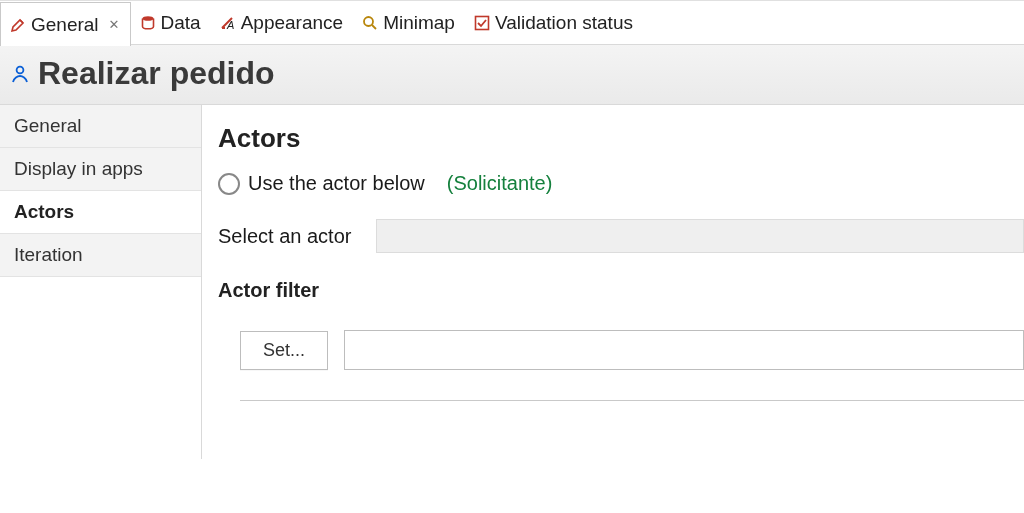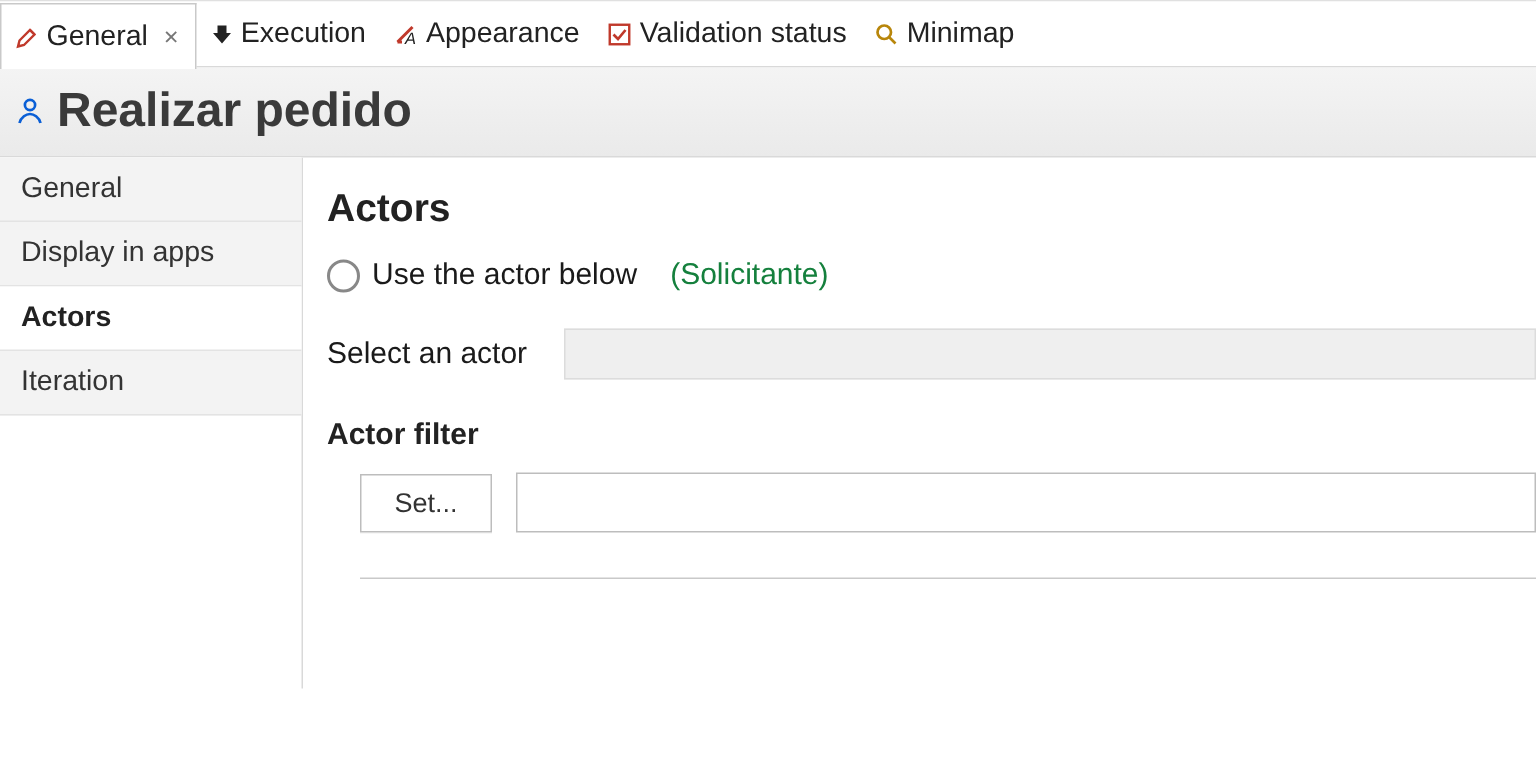--- a/index.html
+++ b/index.html
@@ -146,21 +146,21 @@
   }
   .field-row .combo {
     flex: 1;
     height: 34px;
     background: #efefef;
     border: 1px solid #dcdcdc;
   }
   .section-label {
     font-weight: 700;
     font-size: 20px;
-    margin-bottom: 13px;
+    margin-bottom: 28px;
     color: #222;
   }
   .filter-row {
     display: flex;
     align-items: center;
     gap: 16px;
     padding-left: 22px;
   }
   .btn {
     background: #fff;
@@ -196,59 +196,60 @@
       <span class="icon">
         <svg width="16" height="16" viewBox="0 0 16 16">
             <path d="M2 14l1-4 7-7 3 3-7 7-4 1z" fill="none" stroke="#c0392b" stroke-width="1.6"></path>
             <path d="M10 3l3 3" stroke="#c0392b" stroke-width="1.6"></path>
           </svg>
       </span>
       <span>General</span>
       <span class="close-glyph">✕</span>
     </div>
 
-
     <div class="tab">
       <span class="icon">
         <svg width="16" height="16" viewBox="0 0 16 16">
-            <path d="M5 2v5H2l6 7 6-7h-3V2z" fill="#222"></path>
-          </svg>
-      </span>
-      <span>Execution</span>
-    </div>
+            <ellipse cx="8" cy="3.5" rx="5.5" ry="2.3" fill="#c0392b"></ellipse>
+            <path d="M2.5 3.5v8c0 1.3 2.5 2.3 5.5 2.3s5.5-1 5.5-2.3v-8" fill="none" stroke="#c0392b" stroke-width="1.6"></path>
+          </svg>
+      </span>
+      <span>Data</span>
+    </div>
+
 
     <div class="tab">
       <span class="icon">
         <svg width="16" height="16" viewBox="0 0 16 16">
             <path d="M2 13L12 3" stroke="#c0392b" stroke-width="2"></path>
             <path d="M2 13h3" stroke="#c0392b" stroke-width="2"></path>
             <text x="7" y="14" font-size="11" font-style="italic" fill="#222">A</text>
           </svg>
       </span>
       <span>Appearance</span>
     </div>
 
     <div class="tab">
       <span class="icon">
         <svg width="16" height="16" viewBox="0 0 16 16">
+            <circle cx="6.5" cy="6.5" r="4.5" fill="none" stroke="#b8860b" stroke-width="1.8"></circle>
+            <path d="M10 10l4 4" stroke="#b8860b" stroke-width="1.8"></path>
+          </svg>
+      </span>
+      <span>Minimap</span>
+    </div>
+
+    <div class="tab">
+      <span class="icon">
+        <svg width="16" height="16" viewBox="0 0 16 16">
             <rect x="1.5" y="1.5" width="13" height="13" fill="none" stroke="#c0392b" stroke-width="1.6"></rect>
             <path d="M4 8l3 3 5-6" fill="none" stroke="#c0392b" stroke-width="1.8"></path>
           </svg>
       </span>
       <span>Validation status</span>
-    </div>
-
-    <div class="tab">
-      <span class="icon">
-        <svg width="16" height="16" viewBox="0 0 16 16">
-            <circle cx="6.5" cy="6.5" r="4.5" fill="none" stroke="#b8860b" stroke-width="1.8"></circle>
-            <path d="M10 10l4 4" stroke="#b8860b" stroke-width="1.8"></path>
-          </svg>
-      </span>
-      <span>Minimap</span>
     </div>
   </div>
 
   <div class="subject-bar">
     <span class="icon">
       <svg width="20" height="20" viewBox="0 0 20 20">
           <circle cx="10" cy="6" r="3.4" fill="none" stroke="#0a5fd6" stroke-width="1.8"></circle>
           <path d="M3 18c1-4 4.5-6 7-6s6 2 7 6" fill="none" stroke="#0a5fd6" stroke-width="1.8"></path>
         </svg>
     </span>

